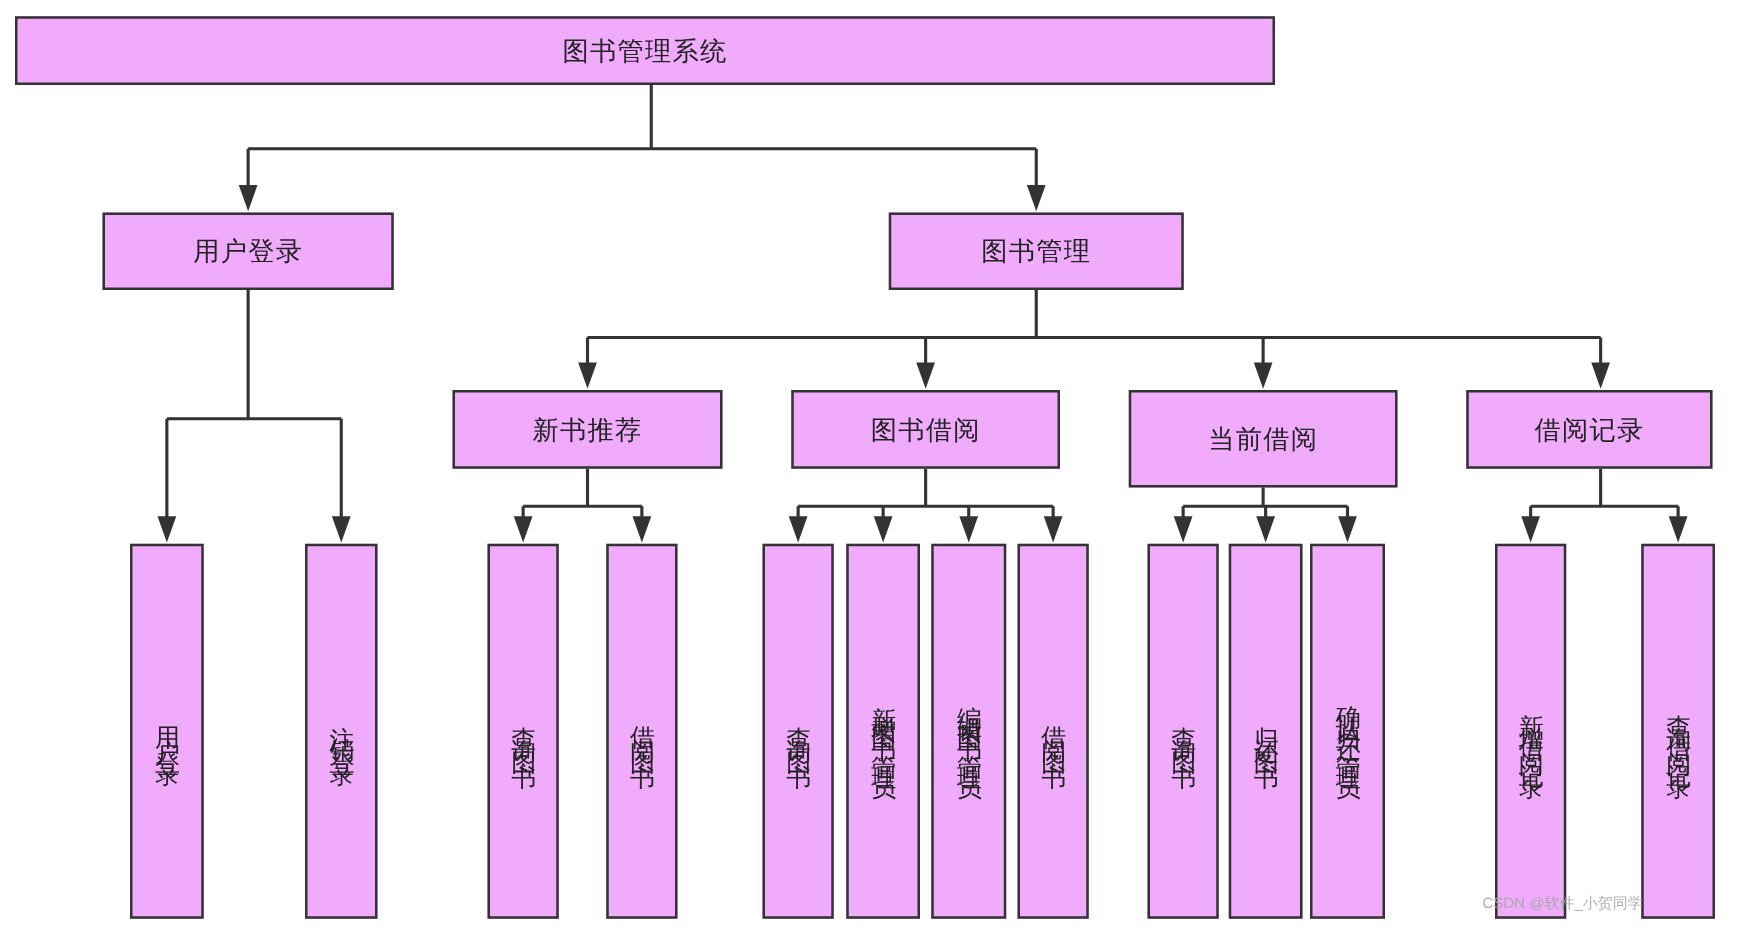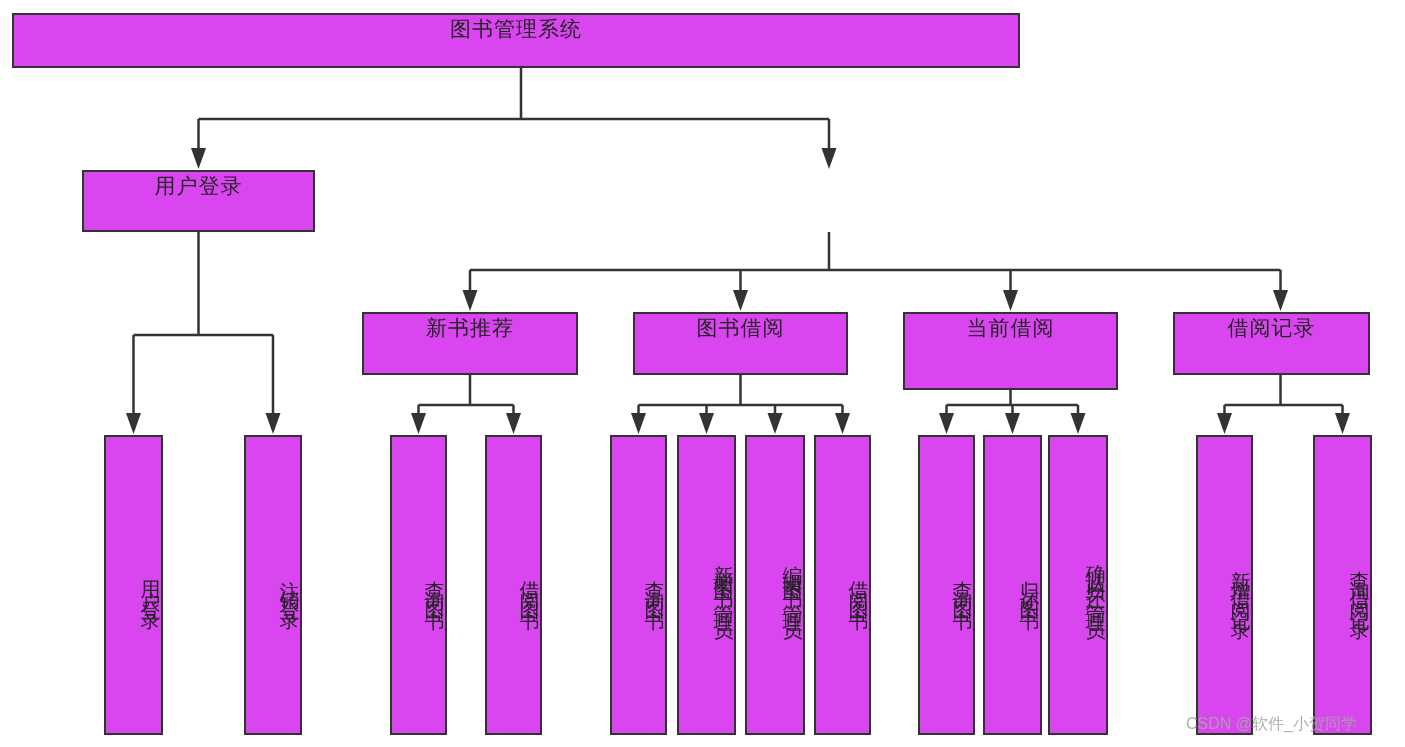--- a/index.html
+++ b/index.html
@@ -1,34 +1,34 @@
 <!DOCTYPE html>
 <html><head>
 <meta charset="utf-8">
 <style>
   html,body{margin:0;padding:0;background:#ffffff;}
   #canvas{
     position:relative;width:1405px;height:747px;background:#ffffff;overflow:hidden;
     font-family:"Liberation Sans", sans-serif;color:#222222;
   }
   .box{
-    position:absolute;box-sizing:border-box;border:2.5px solid #333333;background:#d946ef;
-    display:flex;justify-content:center;
+    position:absolute;box-sizing:border-box;border:2.5px solid #333333;background:#f0abfc;
+    display:flex;align-items:center;justify-content:center;
     font-size:21px;color:#222222;letter-spacing:1px;font-family:Liberation Serif, serif;
   }
   .leaf{
     writing-mode:vertical-rl;text-orientation:mixed;
     font-size:20px;letter-spacing:10px;line-height:1;
   }
   #connectors{position:absolute;left:0;top:0;pointer-events:none;}
   #connectors path{stroke:#333333;stroke-width:2.5;fill:none;}
   #connectors polygon{fill:#333333;stroke:none;}
   .watermark{
     position:absolute;left:1186px;top:714px;z-index:5;
-    font-size:16px;color:rgba(165,165,165,0.9);white-space:nowrap;
+    font-size:12px;color:rgba(165,165,165,0.9);white-space:nowrap;
   }
 </style>
 </head>
 <body>
 
 <div id="canvas">
 
   <svg id="connectors" width="1405" height="747" viewBox="0 0 1405 747">
 
     <g>
@@ -79,20 +79,23 @@
     </g>
   </svg>
 
   <div class="box" style="left:12px;top:13px;width:1008px;height:55px;">
     <span>图书管理系统</span>
   </div>
 
   <div class="box" style="left:82px;top:170px;width:233px;height:62px;">
     <span>用户登录</span>
   </div>
+  <div class="box" style="left:711px;top:170px;width:236px;height:62px;">
+    <span>图书管理</span>
+  </div>
 
   <div class="box" style="left:362px;top:312px;width:216px;height:63px;">
     <span>新书推荐</span>
   </div>
   <div class="box" style="left:633px;top:312px;width:215px;height:63px;">
     <span>图书借阅</span>
   </div>
   <div class="box" style="left:903px;top:312px;width:215px;height:78px;">
     <span>当前借阅</span>
   </div>

